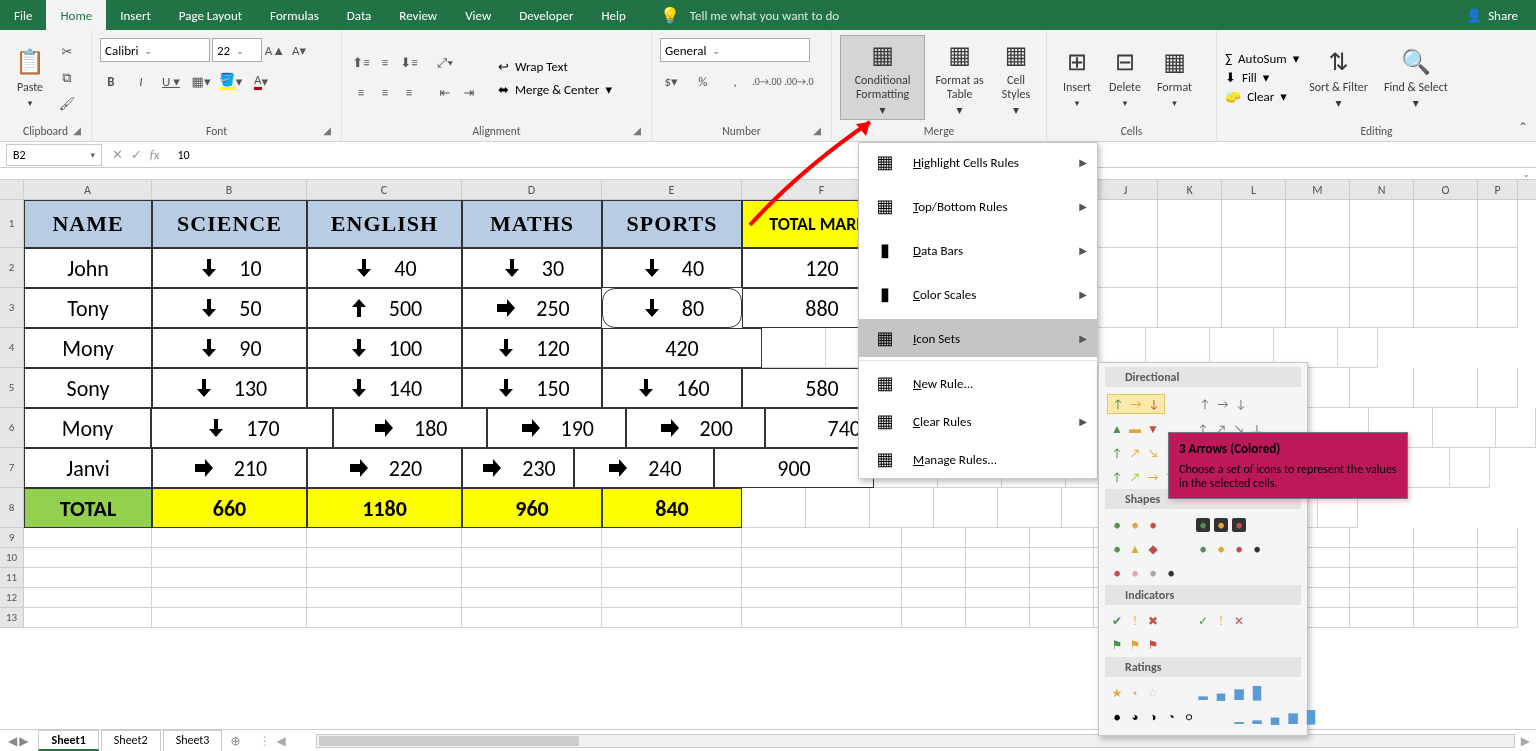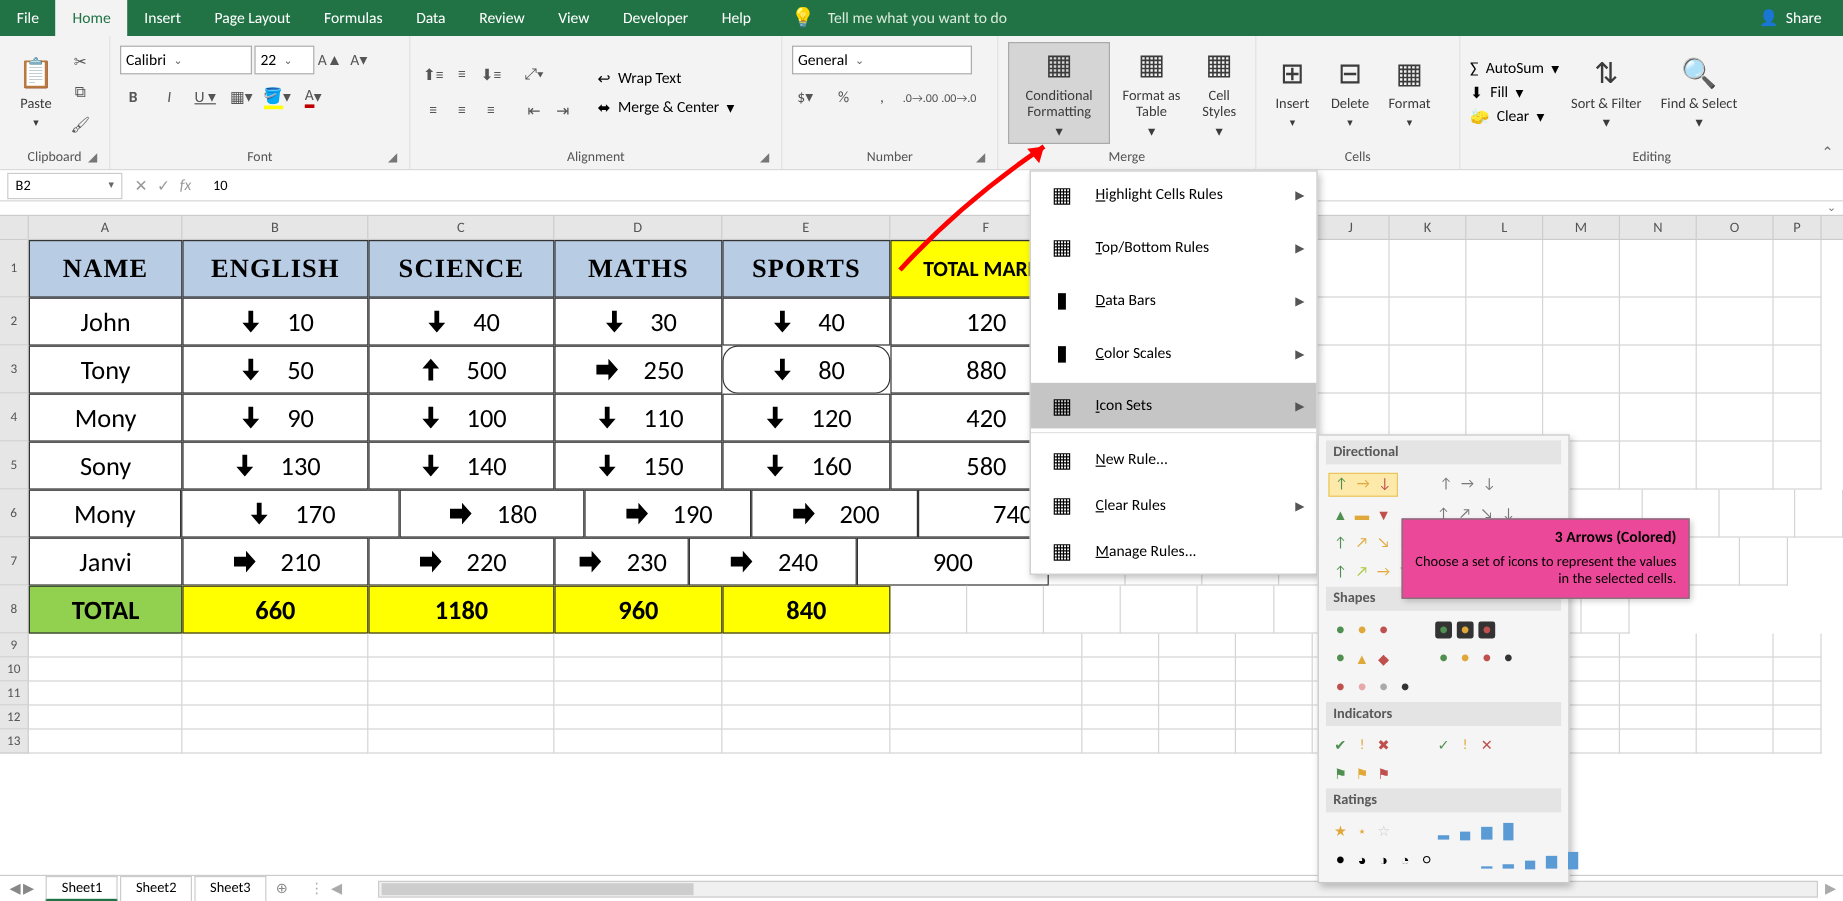--- a/index.html
+++ b/index.html
@@ -66,35 +66,35 @@
 
 .dropdown { position: absolute; background: #fff; border: 1px solid #c6c6c6; box-shadow: 2px 3px 6px rgba(0,0,0,.25); font-size: 13px; z-index: 100; }
 .dd-item { display: flex; align-items: center; padding: 7px 10px; gap: 12px; cursor: pointer; position: relative; }
 .dd-item.hover { background: #c5c5c5; }
 .dd-item .chev-r { margin-left: auto; font-size: 10px; color: #555; }
 .dd-sep { height: 1px; background: #e1e1e1; margin: 3px 0; }
 .dd-icon { width: 32px; height: 24px; display: flex; align-items: center; justify-content: center; font-size: 18px; }
 
 
 .iconsets { position: absolute; background: #f5f5f5; border: 1px solid #c6c6c6; box-shadow: 2px 3px 6px rgba(0,0,0,.25); z-index: 110; padding: 4px 6px 6px; width: 210px; }
-.iconsets .sec-title { background: #e4e4e4; padding: 3px 6px; font-weight: 600; font-size: 12px; color: #5a5a5a; margin-bottom: 4px; }
+.iconsets .sec-title { background: #e4e4e4; padding: 3px 20px; font-weight: 600; font-size: 12px; color: #5a5a5a; margin-bottom: 4px; }
 .iconsets .rowicons { display: flex; gap: 30px; padding: 3px 2px; align-items: center; }
 .iconsets .rowicons.first-row .swatch:first-child { background: #fde9a9; border: 1px solid #e8c55e; }
 .swatch { display: flex; gap: 4px; padding: 2px 3px; cursor: pointer; align-items: center; }
 .mini { width: 14px; height: 14px; display: inline-flex; align-items: center; justify-content: center; font-size: 12px; }
 
 
-.tooltip { position: absolute; background: #ec4899; border: 1px solid #767676; padding: 8px 10px; font-size: 12px; z-index: 200; width: 240px; box-shadow: 2px 2px 5px rgba(0,0,0,.2); text-align: right; }
+.tooltip { position: absolute; background: #be185d; border: 1px solid #767676; padding: 8px 10px; font-size: 12px; z-index: 200; width: 240px; box-shadow: 2px 2px 5px rgba(0,0,0,.2); }
 .tooltip .tt-title { font-weight: 600; margin-bottom: 6px; font-size: 13px; }
 
 
 .sheetbar { position: absolute; bottom: 0; left: 0; right: 0; height: 22px; background: #fff; border-top: 1px solid #ccc; display: flex; align-items: center; font-size: 12px; }
 .navbtns { display: flex; gap: 2px; padding: 0 8px; color: #888; }
 .sheet-tab { padding: 2px 12px; border: 1px solid #ccc; border-bottom: none; margin-left: 2px; background: #fff; cursor: pointer; }
-.sheet-tab.active { font-weight: 400; border-bottom: 2px solid #217346; }
+.sheet-tab.active { font-weight: 700; border-bottom: 2px solid #217346; }
 .newsheet { margin-left: 8px; color: #888; cursor: pointer; }
 .hscroll { margin-left: 30px; flex: 1; height: 14px; background: #f0f0f0; border: 1px solid #ccc; position: relative; }
 .hscroll .thumb { position: absolute; left: 2px; top: 1px; height: 10px; width: 260px; background: #cdcdcd; }
 
 
 .ribbon-collapse { position:absolute; right:8px; top:120px; font-size:12px; color:#666; cursor:pointer; }
 </style>
 </head>
 <body>
 
@@ -314,22 +314,22 @@
       <div class="ch" style="width: 64px;">L</div>
       <div class="ch" style="width: 64px;">M</div>
       <div class="ch" style="width: 64px;">N</div>
       <div class="ch" style="width: 64px;">O</div>
       <div class="ch" style="width: 40px;">P</div>
     </div>
   <div class="grid" id="grid">
       <div class="row tall">
         <div class="rh">1</div>
         <div class="cell hdr-cell" style="width: 128px;">NAME</div>
+        <div class="cell hdr-cell" style="width: 155px;">SCIENCE</div>
         <div class="cell hdr-cell" style="width: 155px;">ENGLISH</div>
-        <div class="cell hdr-cell" style="width: 155px;">SCIENCE</div>
         <div class="cell hdr-cell" style="width: 140px;">MATHS</div>
         <div class="cell hdr-cell" style="width: 140px;">SPORTS</div>
         <div class="cell total-hdr" style="width: 160px;">TOTAL MARKS</div>
         <div class="cell" style="width: 64px;"></div>
         <div class="cell" style="width: 64px;"></div>
         <div class="cell" style="width: 64px;"></div>
         <div class="cell" style="width: 64px;"></div>
         <div class="cell" style="width: 64px;"></div>
         <div class="cell" style="width: 64px;"></div>
         <div class="cell" style="width: 64px;"></div>
@@ -442,28 +442,20 @@
           </span>
           <span>90</span>
         </div>
         <div class="cell data-cell" style="width: 155px;">
           <span class="arrow-ico">
             <svg class="arr arr-down" viewBox="0 0 22 22">
               <use href="#arrow-down"></use>
             </svg>
           </span>
           <span>100</span>
-        </div>
-        <div class="cell data-cell" style="width: 140px;">
-          <span class="arrow-ico">
-            <svg class="arr arr-down" viewBox="0 0 22 22">
-              <use href="#arrow-down"></use>
-            </svg>
-          </span>
-          <span>110</span>
         </div>
         <div class="cell data-cell" style="width: 140px;">
           <span class="arrow-ico">
             <svg class="arr arr-down" viewBox="0 0 22 22">
               <use href="#arrow-down"></use>
             </svg>
           </span>
           <span>120</span>
         </div>
         <div class="cell data-cell" style="width: 160px;">420</div>

